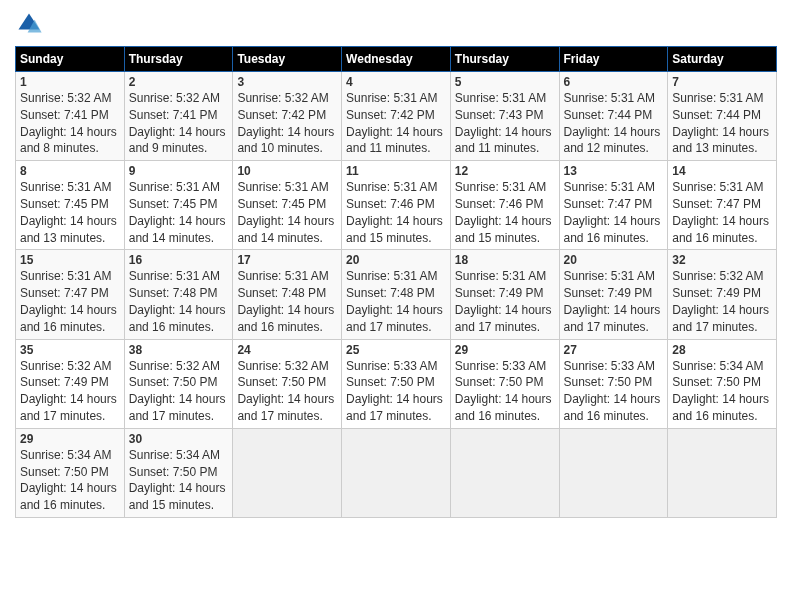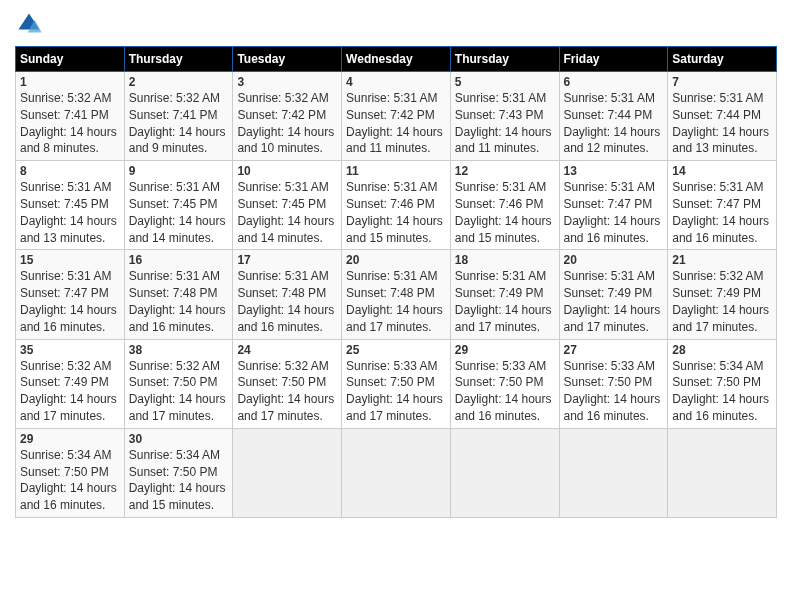--- a/index.html
+++ b/index.html
@@ -299,21 +299,21 @@
       </td>
           <td>
         <span class="day-num">20</span>
         <div class="day-info">
           Sunrise: 5:31 AM<br>
           Sunset: 7:49 PM<br>
           Daylight: 14 hours and 17 minutes.
         </div>
       </td>
           <td>
-        <span class="day-num">21</span>
+        <span class="day-num">32</span>
         <div class="day-info">
           Sunrise: 5:32 AM<br>
           Sunset: 7:49 PM<br>
           Daylight: 14 hours and 17 minutes.
         </div>
       </td>
         </tr>
         <tr>
           <td>
         <span class="day-num">35</span>

